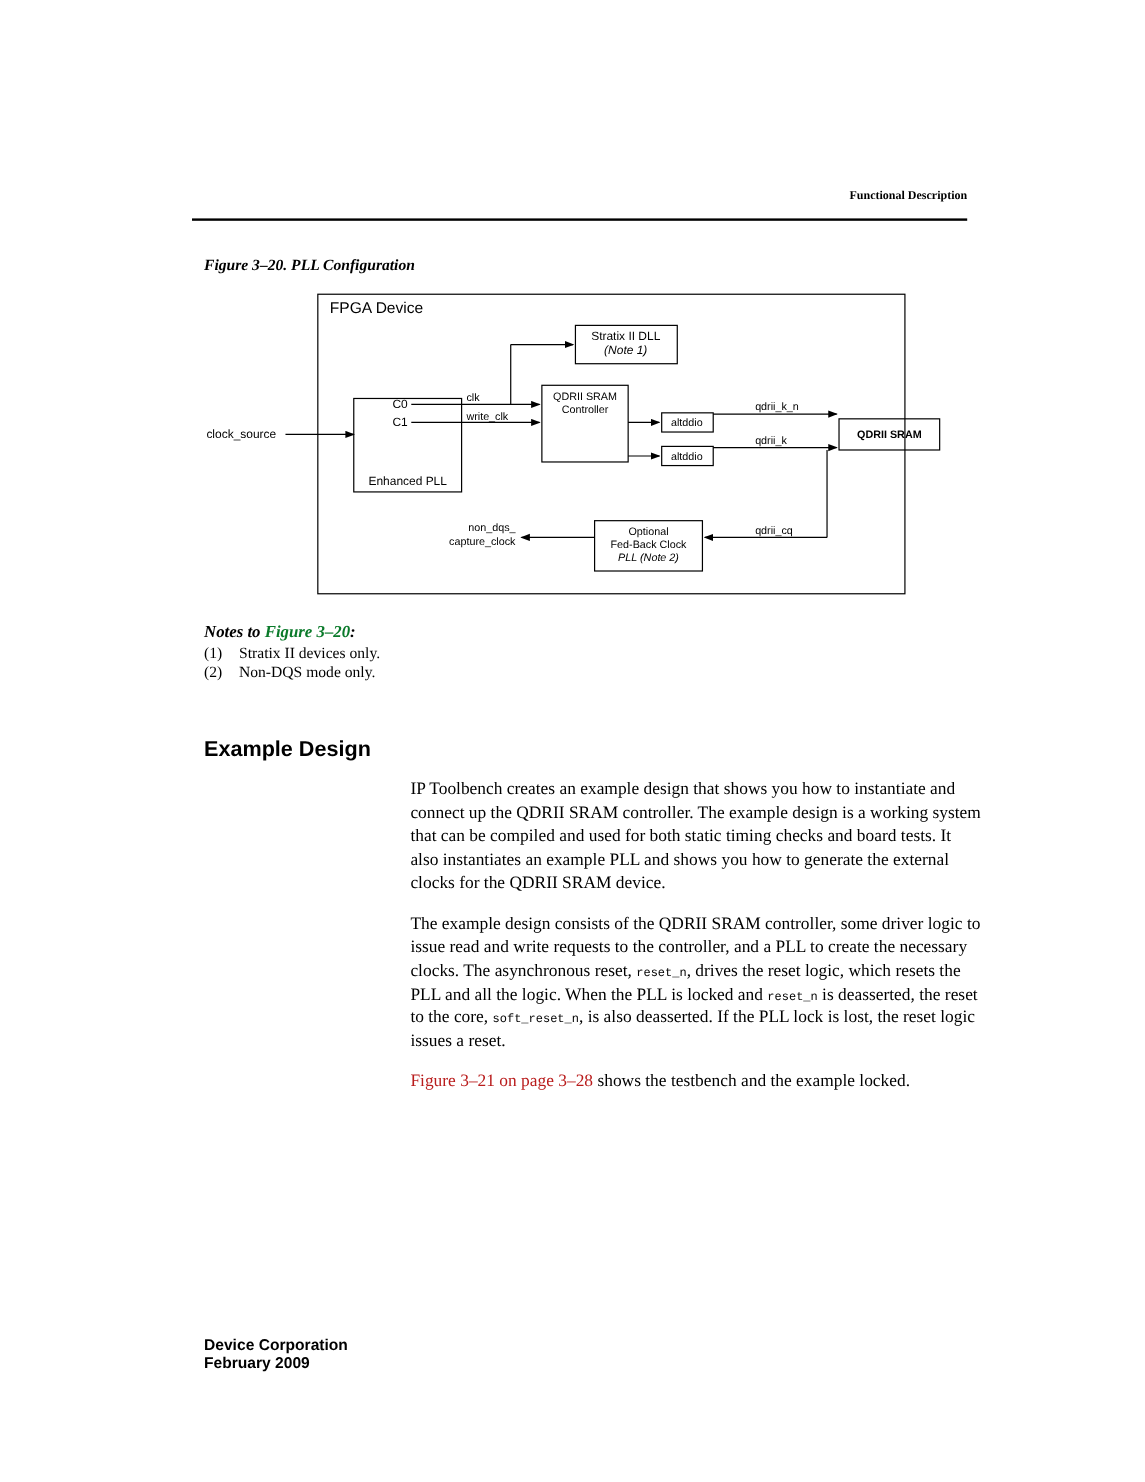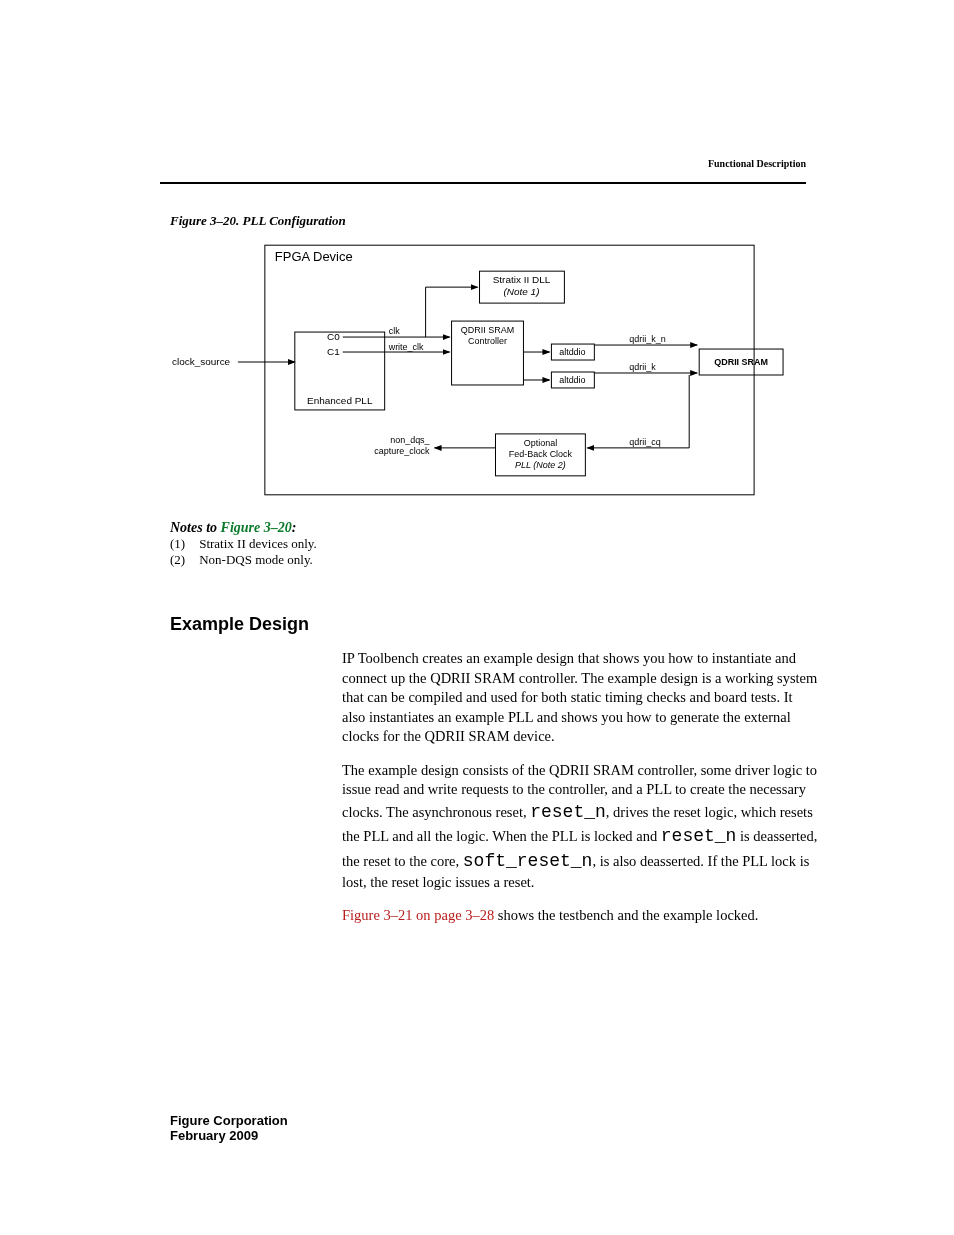--- a/index.html
+++ b/index.html
@@ -61,21 +61,21 @@
     font-size: 18px;
     margin-top: 46px;
   }
   .body-text {
     font-family: "Palatino Linotype", "Book Antiqua", serif;
     font-size: 14.5px;
     line-height: 1.35;
     margin-left: 172px;
     margin-top: 14px;
   }
-  .body-text .code { font-family: "Courier New", monospace; font-size: 18px; }
+  .body-text .code { font-family: "Courier New", monospace; font-size: 10px; }
   .body-text .greenlink { color: #b91c1c; }
   .footer {
     position: absolute;
     bottom: 92px;
     left: 170px;
     right: 148px;
     font-family: Arial, Helvetica, sans-serif;
     font-weight: bold;
     font-size: 13px;
     display: flex;
@@ -185,16 +185,16 @@
 <p class="body-text">
   <span>The example design consists of the QDRII SRAM controller, some driver logic to issue read and write requests to the controller, and a PLL to create the necessary clocks. The asynchronous reset, </span><span class="code">reset_n</span><span>, drives the reset logic, which resets the PLL and all the logic. When the PLL is locked and </span><span class="code">reset_n</span><span> is deasserted, the reset to the core, </span><span class="code">soft_reset_n</span><span>, is also deasserted. If the PLL lock is lost, the reset logic issues a reset.</span>
 </p>
 
 <p class="body-text">
   <span class="greenlink">Figure 3–21 on page 3–28</span><span> shows the testbench and the example locked.</span>
 </p>
 
 <div class="footer">
   <div class="left">
-    <div>Figure Corporation</div>
+    <div>Device Corporation</div>
     <div>February 2009</div>
   </div>
 </div>
 
 </body></html>

